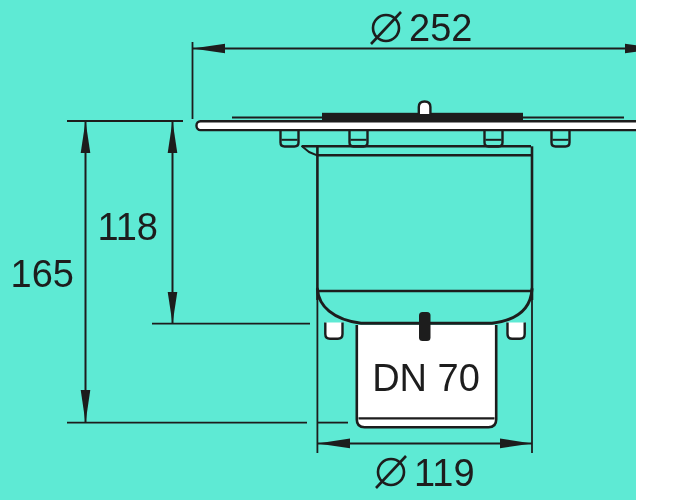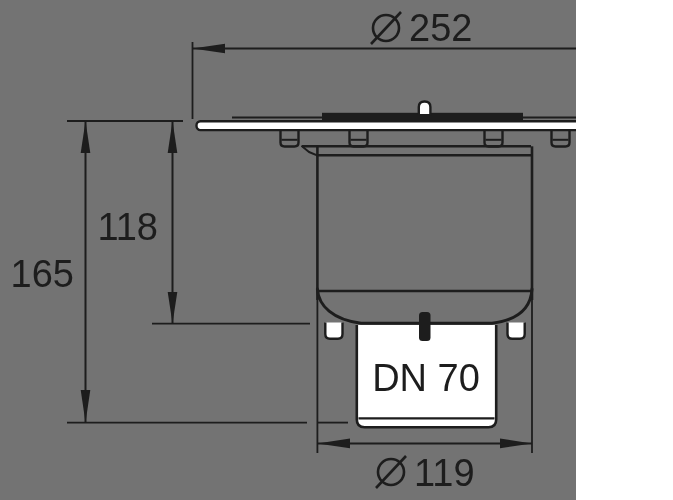--- a/index.html
+++ b/index.html
@@ -1,16 +1,16 @@
 <!DOCTYPE html>
 <html><head>
 <meta charset="utf-8">
 <style>
   html,body{margin:0;padding:0;background:#ffffff;}
-  .canvas{position:relative;width:576px;height:500px;background:#737373;overflow:hidden;}
+  .canvas{position:relative;width:636px;height:500px;background:#5eead4;overflow:hidden;}
   svg{display:block;}
   .ln{stroke:#1d1d1d;fill:none;stroke-linecap:butt;}
   .rnd{stroke-linecap:round;stroke-linejoin:round;}
   .wfill{fill:#ffffff;}
   .blk{fill:#1d1d1d;stroke:none;}
   .w18{stroke-width:1.8;}
   .w2{stroke-width:2;}
   .w22{stroke-width:2.2;}
   .w24{stroke-width:2.4;}
   .w26{stroke-width:2.6;}

